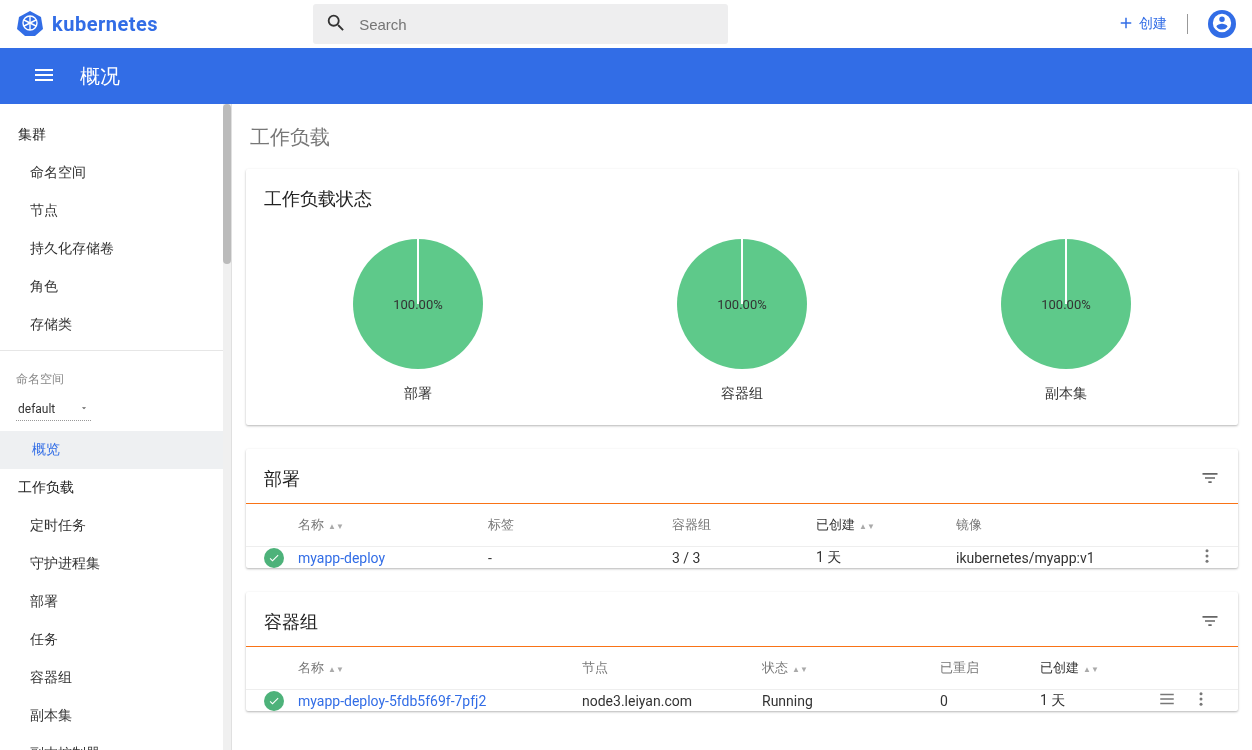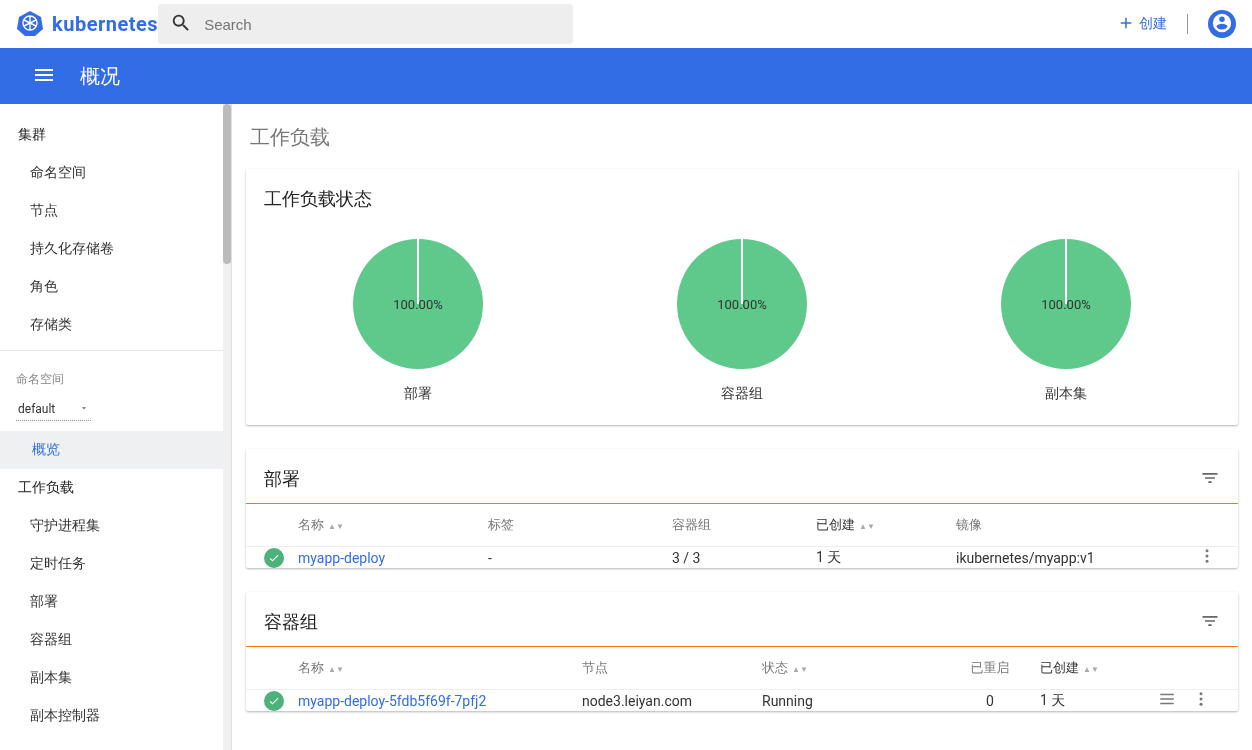--- a/index.html
+++ b/index.html
@@ -1,20 +1,20 @@
 <!DOCTYPE html>
 <html><head>
 <meta charset="utf-8">
 <style>
 * { box-sizing: border-box; margin: 0; padding: 0; }
 body { font-family: Roboto, "Helvetica Neue", Arial, sans-serif; font-size: 14px; color: #333; background: #fff; }
 .topbar { height: 48px; display: flex; align-items: center; padding: 0 16px; background: #fff; }
 .logo-area { display: flex; align-items: center; gap: 8px; }
 .logo-text { font-size: 20px; font-weight: 700; color: #326de6; letter-spacing: 0.5px; }
-.search-wrap { flex: 0 0 auto; }
+.search-wrap { margin-left: 155px; flex: 0 0 auto; }
 .search-box { width: 415px; height: 40px; background: #eeeeef; border-radius: 3px; display: flex; align-items: center; padding: 0 12px; gap: 12px; }
 .search-box input { border: none; background: transparent; outline: none; font-size: 15px; color: #666; width: 100%; }
 .topbar-right { margin-left: auto; display: flex; align-items: center; gap: 20px; color: #326de6; }
 .create-btn { display: flex; align-items: center; gap: 4px; font-size: 14px; cursor: pointer; }
 .divider { width: 1px; height: 20px; background: #999; }
 .user-avatar { width: 28px; height: 28px; border-radius: 50%; background: #326de6; display: flex; align-items: center; justify-content: center; }
 .navbar { height: 56px; background: #326de6; display: flex; align-items: center; padding: 0 32px; gap: 24px; color: #fff; }
 .hamburger { cursor: pointer; }
 .nav-title { font-size: 20px; font-weight: 400; }
 .content-wrap { display: flex; }
@@ -47,21 +47,21 @@
 .link-blue { color: #326de6; cursor: pointer; }
 .col-name-d { width: 190px; }
 .col-label-d { width: 184px; }
 .col-pods-d { width: 144px; }
 .col-created-d { width: 140px; }
 .col-image-d { width: 220px; }
 .col-actions-d { width: 40px; text-align: right; }
 .col-name-p { width: 284px; }
 .col-node-p { width: 180px; }
 .col-status-p { width: 178px; }
-.col-restart-p { width: 100px; text-align: center; }
+.col-restart-p { width: 100px; }
 .col-created-p { width: 90px; }
 .col-actions-p { width: 80px; display: flex; justify-content: flex-end; gap: 16px; }
 .icon-svg { fill: currentColor; }
 </style>
 </head>
 <body>
 
 <div class="topbar">
   <div class="logo-area">
     <span>
@@ -135,23 +135,24 @@
     <div class="ns-select">
       <span>default</span>
       <span>
         <svg width="10" height="10" viewBox="0 0 24 24" fill="#666">
             <path d="M7 10l5 5 5-5z"></path>
           </svg>
       </span>
     </div>
     <div class="side-active">概览</div>
     <div class="side-section-title">工作负载</div>
+    <div class="side-item">定时任务</div>
     <div class="side-item">守护进程集</div>
-    <div class="side-item">定时任务</div>
     <div class="side-item">部署</div>
+    <div class="side-item">任务</div>
     <div class="side-item">容器组</div>
     <div class="side-item">副本集</div>
     <div class="side-item">副本控制器</div>
     
   </div>
 
   <div class="main">
     <div class="section-heading">工作负载</div>
 
     <div class="card">

